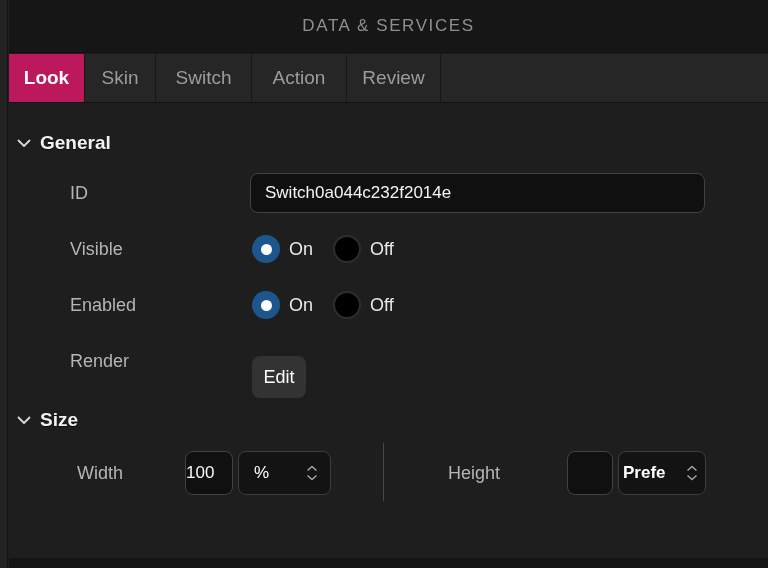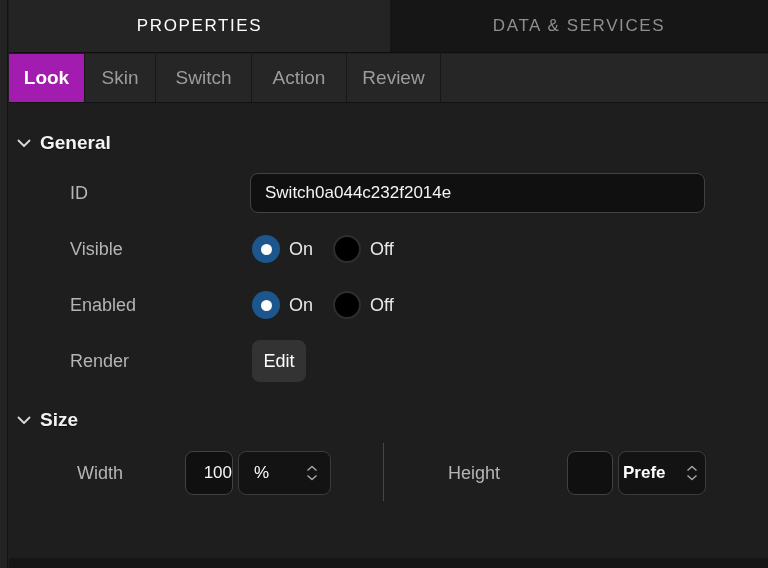--- a/index.html
+++ b/index.html
@@ -17,21 +17,21 @@
   .top-tab { display:flex; align-items:center; justify-content:center;
              font-size:17px; letter-spacing:1.6px; font-weight:500; cursor:default; }
   .top-tab.active { width:381px; background:#242424; color:#fefefe; }
   .top-tab.inactive { flex:1; background:#161616; color:#8f8f8f; }
 
   
   .subtabs { position:absolute; left:9px; top:54px; right:0; height:49px;
              background:#262626; display:flex; border-bottom:1px solid #131313; }
   .subtab { display:flex; align-items:center; justify-content:center;
             font-size:19px; color:#9c9c9c; border-right:1px solid #181818; }
-  .subtab.active { background:#a21caf; color:#ffffff; font-weight:600; }
+  .subtab.active { background:#be185d; color:#ffffff; font-weight:600; }
   .st-look{width:76px;} .st-skin{width:71px;} .st-switch{width:96px;}
   .st-action{width:95px;} .st-review{width:94px;}
   .subtab-filler { flex:1; }
 
   
   .content { position:absolute; left:9px; top:104px; right:0; bottom:10px; background:#1e1e1e; }
   .row { position:absolute; left:0; right:0; display:flex; align-items:center; }
 
   .section-header { position:absolute; left:8px; display:flex; align-items:center; gap:9px; height:24px; }
   .section-title { color:#f2f2f2; font-size:19px; font-weight:700; text-shadow:0 1px 1px rgba(0,0,0,.6); }
@@ -48,24 +48,24 @@
   .radio { width:28px; height:28px; border-radius:50%; position:relative; flex:0 0 auto; }
   .radio.on  { background:#1d568c; }
   .radio.on::after { content:""; position:absolute; left:50%; top:50%; width:11px; height:11px;
                      margin:-5.5px 0 0 -5.5px; border-radius:50%; background:#ffffff; }
   .radio.off { background:#000000; border:2px solid #2e2e2e; }
   .radio-label { color:#e8e8e8; font-size:18px; margin-left:9px; }
   .radio-gap { width:20px; flex:0 0 auto; }
 
   .edit-button { position:absolute; left:243px; width:54px; height:42px; background:#333333;
                  border:none; border-radius:8px; color:#ffffff; font-size:18px;
-                 font-family:"Liberation Sans",sans-serif; }
+                 font-family:"Liberation Sans",sans-serif;margin-top:16px; }
 
   
-  .num-input { text-align:right; }
+  .num-input { text-align:left; }
   .w-val { left:176px; top:0; width:48px; height:44px; }
   .stepper { position:absolute; top:0; height:44px; background:#131313; border:1px solid #3c3c3c;
              border-radius:8px; display:flex; align-items:center; color:#ffffff; font-size:17px; font-weight:500; }
   .w-unit { left:229px; width:93px; padding-left:15px; }
   .h-val { left:558px; top:0; width:46px; height:44px; }
   .h-unit { left:609px; width:88px; padding-left:4px; }
   .stepper-chevrons { position:absolute; display:flex; flex-direction:column; align-items:center; gap:2px; }
   .w-unit .stepper-chevrons { right:12px; }
   .h-unit .stepper-chevrons { right:7px; }
 
@@ -83,21 +83,20 @@
   .row-size    { top:347px; height:44px; }
   .row-render .edit-button { top:4px; }
 </style>
 </head>
 <body>
 
 <div class="app">
   <div class="left-strip"></div>
 
   <div class="top-tabs">
-    <div class="top-tab active">PROPERTIES</div>
     <div class="top-tab inactive">DATA &amp; SERVICES</div>
   </div>
 
   <div class="subtabs">
     <div class="subtab active st-look">Look</div>
     <div class="subtab st-skin">Skin</div>
     <div class="subtab st-switch">Switch</div>
     <div class="subtab st-action">Action</div>
     <div class="subtab st-review">Review</div>
     <div class="subtab-filler"></div>

